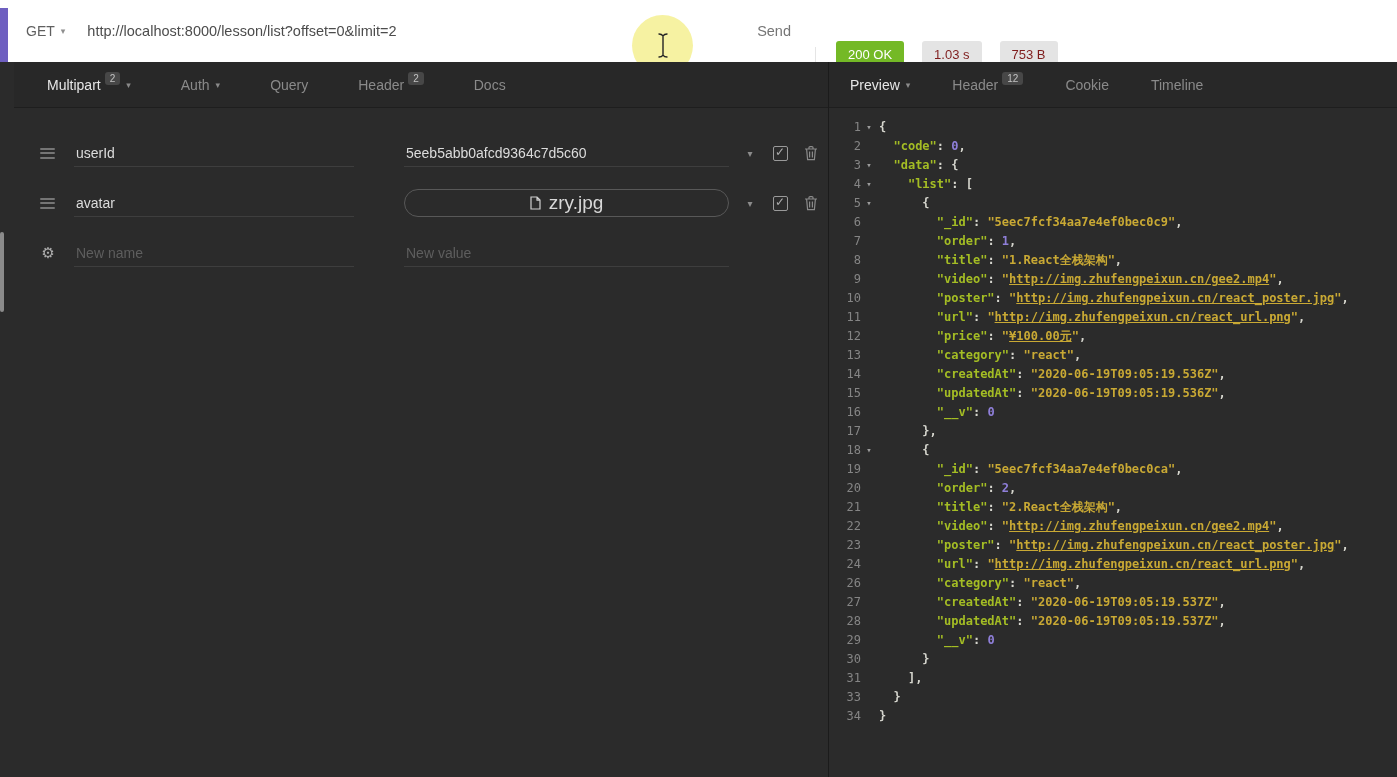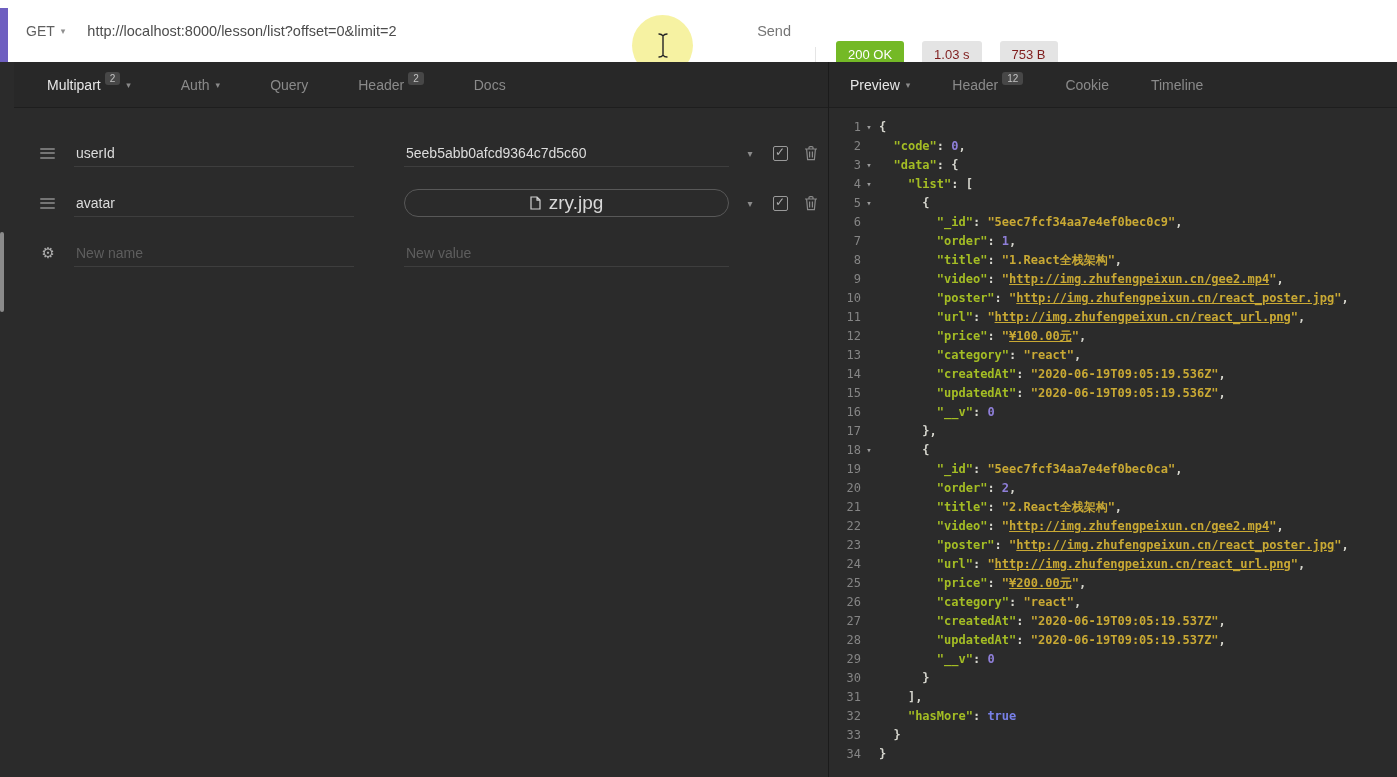--- a/index.html
+++ b/index.html
@@ -219,27 +219,25 @@
         <div class="cl"><span class="ln">15</span><span class="fold"></span><span class="code">        <span class="tk-k">"updatedAt"</span><span class="tk-p">: </span><span class="tk-s">"2020-06-19T09:05:19.536Z"</span><span class="tk-p">,</span></span></div>
         <div class="cl"><span class="ln">16</span><span class="fold"></span><span class="code">        <span class="tk-k">"__v"</span><span class="tk-p">: </span><span class="tk-n">0</span></span></div>
         <div class="cl"><span class="ln">17</span><span class="fold"></span><span class="code">      <span class="tk-p">},</span></span></div>
         <div class="cl"><span class="ln">18</span><span class="fold">▾</span><span class="code">      <span class="tk-p">{</span></span></div>
         <div class="cl"><span class="ln">19</span><span class="fold"></span><span class="code">        <span class="tk-k">"_id"</span><span class="tk-p">: </span><span class="tk-s">"5eec7fcf34aa7e4ef0bec0ca"</span><span class="tk-p">,</span></span></div>
         <div class="cl"><span class="ln">20</span><span class="fold"></span><span class="code">        <span class="tk-k">"order"</span><span class="tk-p">: </span><span class="tk-n">2</span><span class="tk-p">,</span></span></div>
         <div class="cl"><span class="ln">21</span><span class="fold"></span><span class="code">        <span class="tk-k">"title"</span><span class="tk-p">: </span><span class="tk-s">"2.React全栈架构"</span><span class="tk-p">,</span></span></div>
         <div class="cl"><span class="ln">22</span><span class="fold"></span><span class="code">        <span class="tk-k">"video"</span><span class="tk-p">: </span><span class="tk-s">"</span><span class="tk-l">http://img.zhufengpeixun.cn/gee2.mp4</span><span class="tk-s">"</span><span class="tk-p">,</span></span></div>
         <div class="cl"><span class="ln">23</span><span class="fold"></span><span class="code">        <span class="tk-k">"poster"</span><span class="tk-p">: </span><span class="tk-s">"</span><span class="tk-l">http://img.zhufengpeixun.cn/react_poster.jpg</span><span class="tk-s">"</span><span class="tk-p">,</span></span></div>
         <div class="cl"><span class="ln">24</span><span class="fold"></span><span class="code">        <span class="tk-k">"url"</span><span class="tk-p">: </span><span class="tk-s">"</span><span class="tk-l">http://img.zhufengpeixun.cn/react_url.png</span><span class="tk-s">"</span><span class="tk-p">,</span></span></div>
-        <div class="cl"><span class="ln">25</span><span class="fold"></span><span class="code">        <span class="tk-k">"price"</span><span class="tk-p">: </span><span class="tk-s">"</span><span class="tk-l">¥200.00元</span><span class="tk-s">"</span><span class="tk-p">,</span></span></div>
         <div class="cl"><span class="ln">26</span><span class="fold"></span><span class="code">        <span class="tk-k">"category"</span><span class="tk-p">: </span><span class="tk-s">"react"</span><span class="tk-p">,</span></span></div>
         <div class="cl"><span class="ln">27</span><span class="fold"></span><span class="code">        <span class="tk-k">"createdAt"</span><span class="tk-p">: </span><span class="tk-s">"2020-06-19T09:05:19.537Z"</span><span class="tk-p">,</span></span></div>
         <div class="cl"><span class="ln">28</span><span class="fold"></span><span class="code">        <span class="tk-k">"updatedAt"</span><span class="tk-p">: </span><span class="tk-s">"2020-06-19T09:05:19.537Z"</span><span class="tk-p">,</span></span></div>
         <div class="cl"><span class="ln">29</span><span class="fold"></span><span class="code">        <span class="tk-k">"__v"</span><span class="tk-p">: </span><span class="tk-n">0</span></span></div>
         <div class="cl"><span class="ln">30</span><span class="fold"></span><span class="code">      <span class="tk-p">}</span></span></div>
         <div class="cl"><span class="ln">31</span><span class="fold"></span><span class="code">    <span class="tk-p">],</span></span></div>
-        <div class="cl"><span class="ln">32</span><span class="fold"></span><span class="code">    <span class="tk-k">"hasMore"</span><span class="tk-p">: </span><span class="tk-b">true</span></span></div>
         <div class="cl"><span class="ln">33</span><span class="fold"></span><span class="code">  <span class="tk-p">}</span></span></div>
         <div class="cl"><span class="ln">34</span><span class="fold"></span><span class="code"><span class="tk-p">}</span></span></div>
       </div>
   </div>
 </div>
 
 <div class="scroll-strip"></div>
 
 </body></html>

